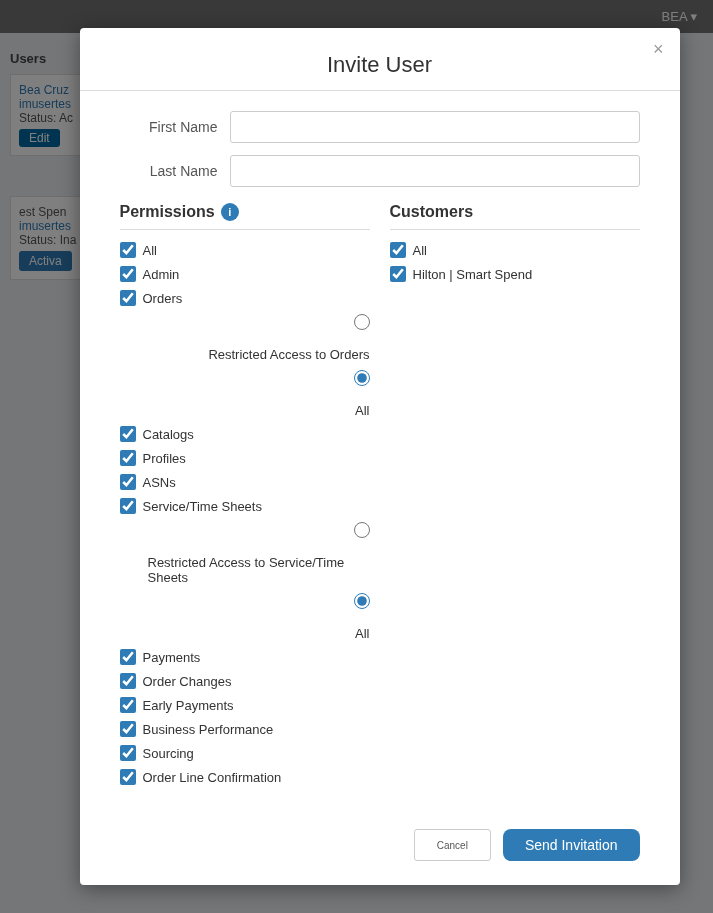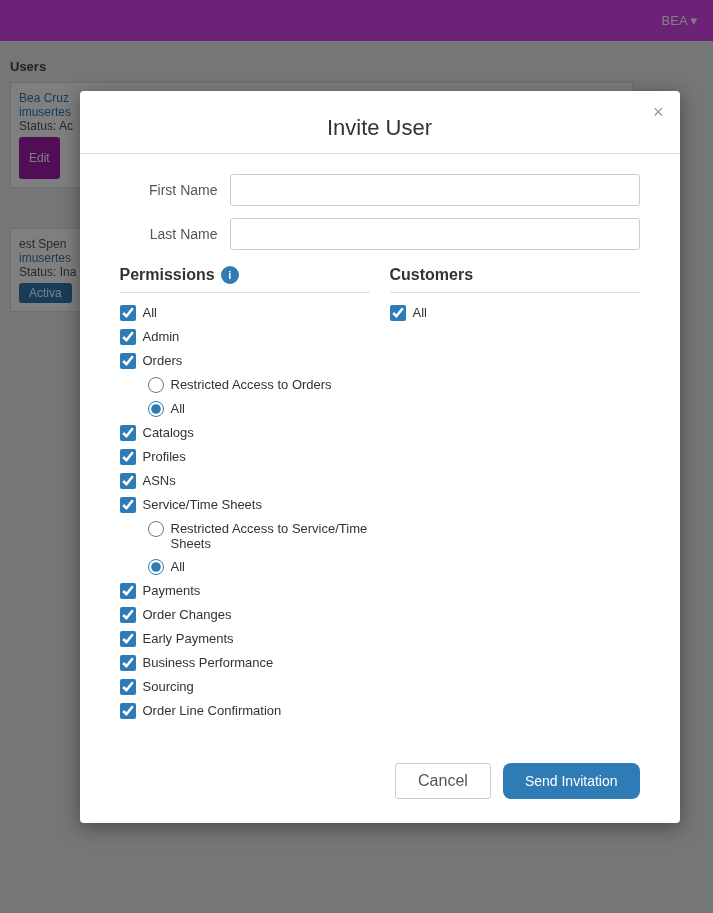--- a/index.html
+++ b/index.html
@@ -13,22 +13,22 @@
       position: relative;
     }
 
     
     .bg-app {
       position: absolute;
       top: 0; left: 0; right: 0; bottom: 0;
       background: #e8edf0;
     }
     .bg-topbar {
-      background: #d946ef;
-      height: 41px;
+      background: #737373;
+      height: 33px;
       display: flex;
       align-items: center;
       justify-content: flex-end;
       padding: 0 16px;
       color: white;
       font-size: 13px;
     }
     .bg-content {
       padding: 10px;
       color: #333;
@@ -179,24 +179,25 @@
     }
     .check-item label {
       font-size: 13px;
       color: #333;
       cursor: pointer;
     }
 
     
     .radio-item {
       display: flex;
-      align-items: flex-start;
+      align-items: flex-end;
       margin-bottom: 8px;
-      gap: 7px;
+      gap: 17px;
       margin-left: 28px;
+      flex-direction: column;
     }
     .radio-item input[type="radio"] {
       width: 16px;
       height: 16px;
       accent-color: #2e7bb5;
       cursor: pointer;
       flex-shrink: 0;
     }
     .radio-item label {
       font-size: 13px;
@@ -209,21 +210,21 @@
       display: flex;
       justify-content: flex-end;
       gap: 12px;
       padding: 16px 40px 24px;
     }
     .btn-cancel {
       padding: 8px 22px;
       border: 1px solid #ccc;
       background: white;
       border-radius: 3px;
-      font-size: 16px;
+      font-size: 10px;
       color: #555;
       cursor: pointer;
     }
     .btn-send {
       padding: 8px 22px;
       border: none;
       background: #2e7bb5;
       border-radius: 8px;
       font-size: 14px;
       color: white;
@@ -238,21 +239,21 @@
     <span>BEA ▾</span>
   </div>
   <div class="bg-content">
     <div class="bg-users-label">Users</div>
     <div style="display:flex; gap:10px;">
       <div style="flex:1;">
         <div class="bg-user-row">
           <div><span class="bg-link">Bea Cruz</span></div>
           <div><span class="bg-link">imusertes</span></div>
           <div>Status: Ac</div>
-          <button style="margin-top:4px; padding:14px 10px; background:#a21caf; color:white; border:none; border-radius:3px; cursor:pointer; font-size:12px;">Edit</button>
+          <button style="margin-top:4px; padding:2px 10px; background:#0369a1; color:white; border:none; border-radius:3px; cursor:pointer; font-size:12px;">Edit</button>
         </div>
         <div class="bg-user-row" style="margin-top:40px;">
           <div><span>est Spen</span></div>
           <div><span class="bg-link">imusertes</span></div>
           <div>Status: Ina</div>
           <button style="margin-top:4px; padding:3px 10px; background:#2e7bb5; color:white; border:none; border-radius:3px; cursor:pointer; font-size:12px;">Activa</button>
         </div>
       </div>
       <div style="width:60px; font-size:12px; color:#555; padding-top:8px;">
         <div>Hilton</div>
@@ -381,20 +382,24 @@
         <div class="col-right">
           <div class="section-title">
             <span>Customers</span>
           </div>
 
           <div class="check-item">
             <input type="checkbox" id="cust-all" checked="" style="">
             <label for="cust-all">All</label>
           </div>
 
+          <div class="check-item">
+            <input type="checkbox" id="cust-hilton" checked="" style="">
+            <label for="cust-hilton">Hilton | Smart Spend</label>
+          </div>
         </div>
 
       </div>
     </div>
 
     <div class="modal-footer">
       <button class="btn-cancel">Cancel</button>
       <button class="btn-send">Send Invitation</button>
     </div>
 

